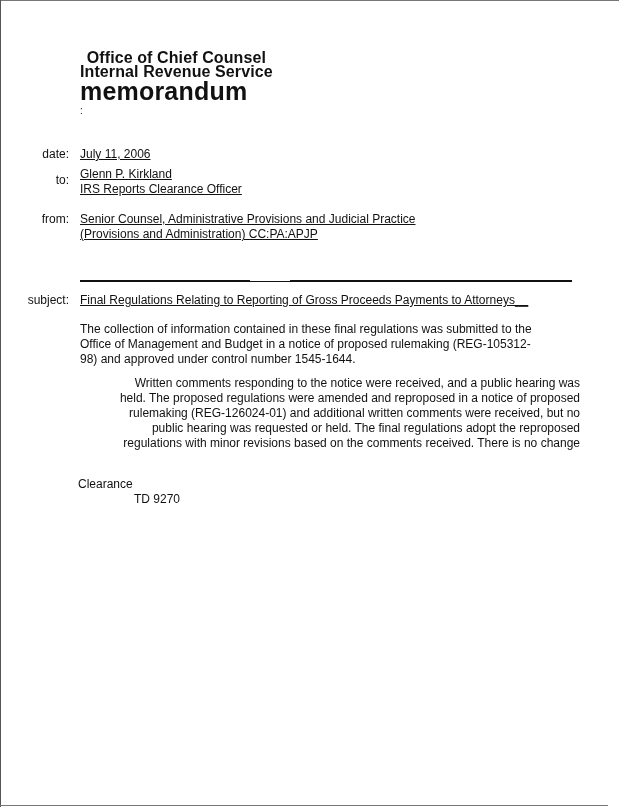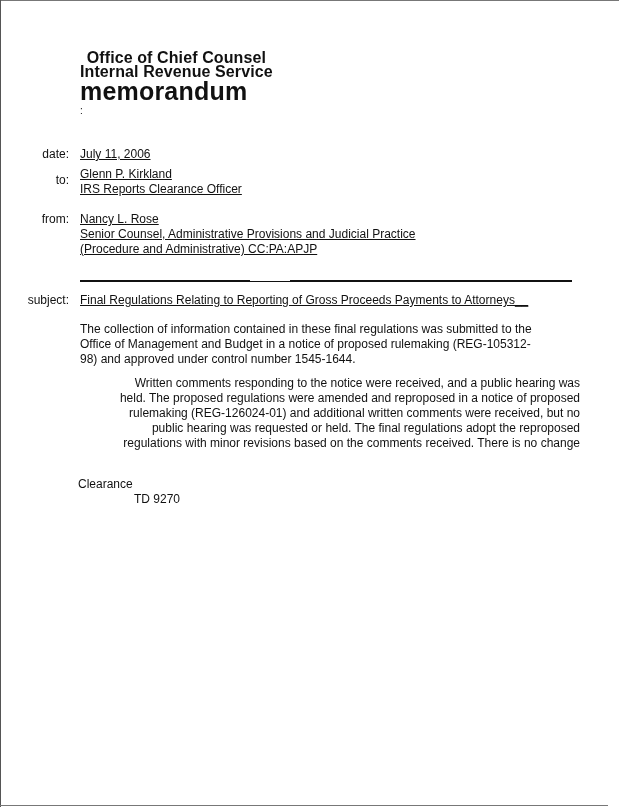--- a/index.html
+++ b/index.html
@@ -116,23 +116,22 @@
 </div>
 
 <div class="field-label" style="left:0; top:173px;">to:</div>
 <div class="field-value" style="top:167px;">
   <div>Glenn P. Kirkland</div>
   <div>IRS Reports Clearance Officer</div>
 </div>
 
 <div class="field-label" style="left:0; top:212px;">from:</div>
 <div class="field-value" style="top:212px;">
-  <div>Nancy L. Rose</div>
   <div>Senior Counsel, Administrative Provisions and Judicial Practice</div>
-  <div>(Procedure and Administrative)  CC:PA:APJP</div>
+  <div>(Provisions and Administration)  CC:PA:APJP</div>
 </div>
 
 <div class="rule">
   <div class="gap"></div>
 </div>
 
 <div class="field-label" style="left:0; top:293px;">subject:</div>
 <div class="field-value" style="top:293px; white-space:nowrap;">
   <div>Final Regulations Relating to Reporting of Gross Proceeds Payments to Attorneys__</div>
 </div>

